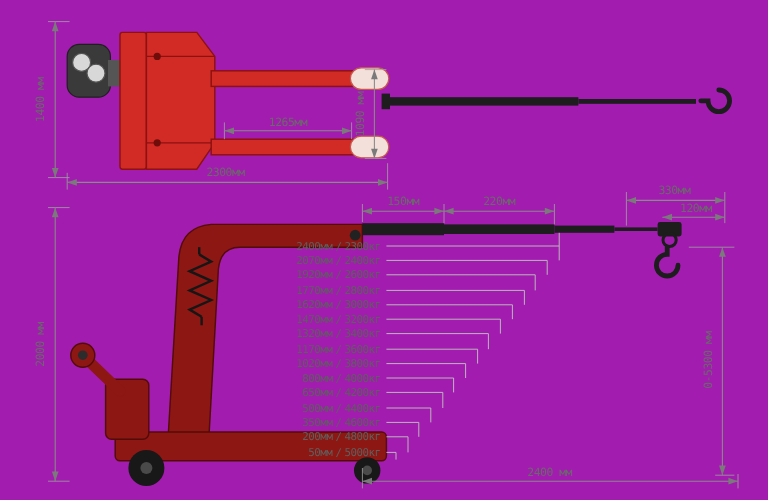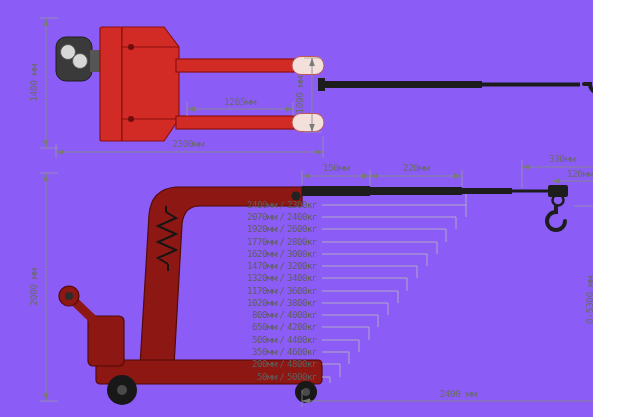--- a/index.html
+++ b/index.html
@@ -1,17 +1,17 @@
 <!DOCTYPE html>
 <html><head>
 <meta charset="utf-8">
 <style>
   html,body { margin:0; padding:0; background:#ffffff; }
   .stage {
-    position:relative; width:593px; height:417px; background:#8b5cf6;
+    position:relative; width:640px; height:417px; background:#a21caf;
     overflow:hidden; font-family:"DejaVu Sans", sans-serif;
   }
   svg { display:block; }
   text { font-family:"DejaVu Sans Mono","Liberation Mono",monospace; }
   .dim { font-size:9.5px; fill:#6a6a6a; letter-spacing:-0.4px; }
   .tbl { font-size:9px;  fill:#5f5f5f; letter-spacing:-0.4px; }
   .dimline { stroke:#8a8a8a; stroke-width:0.9; }
   .ext     { stroke:#9e9e9e; stroke-width:0.7; }
   .step    { stroke:#bdbdbd; stroke-width:0.8; }
   .red  { fill:#d22b25; stroke:#8c1110; stroke-width:1.2; }

